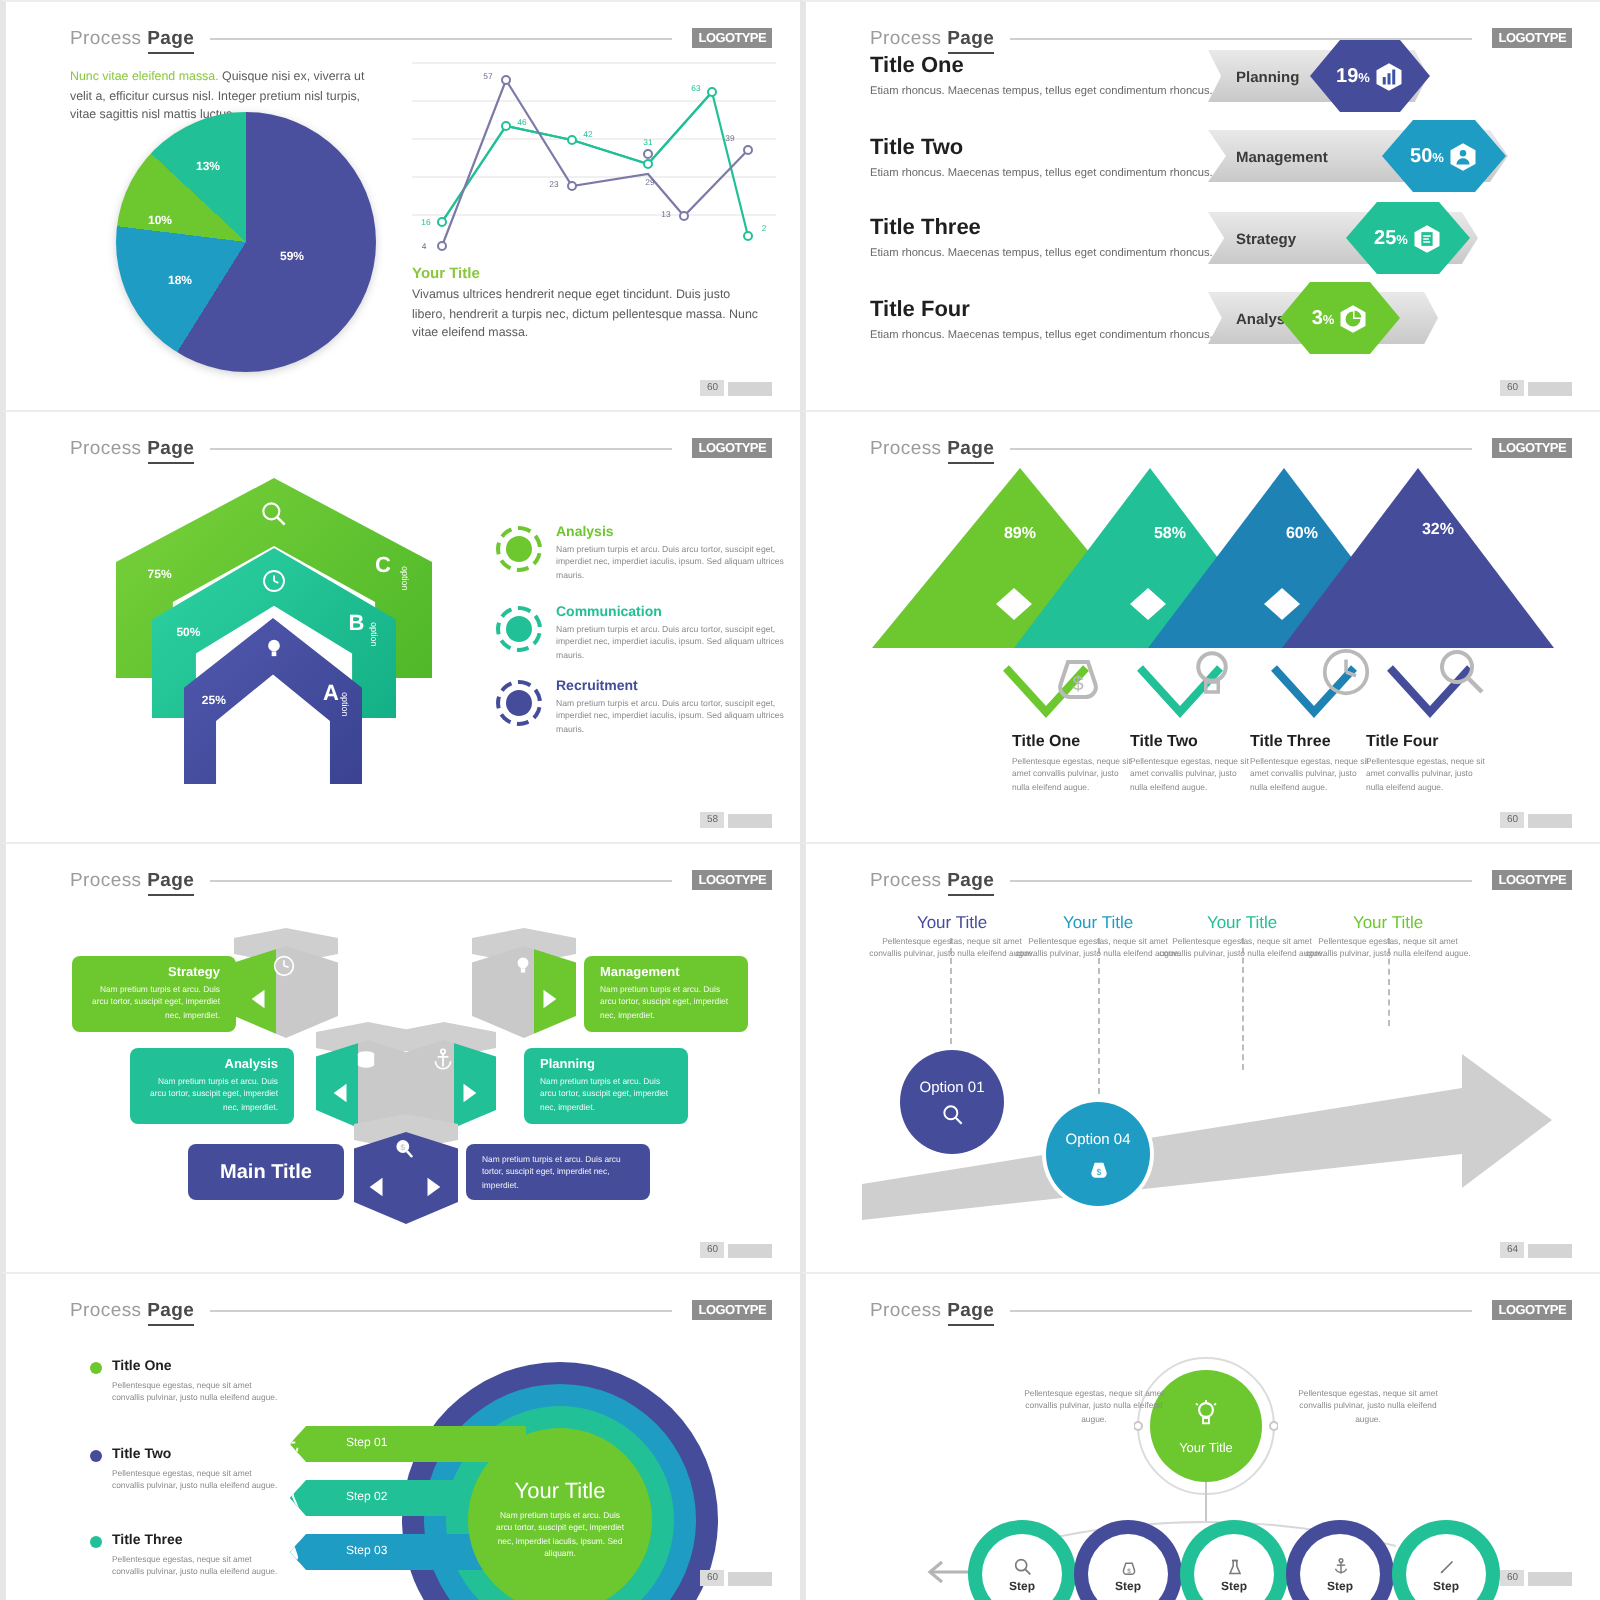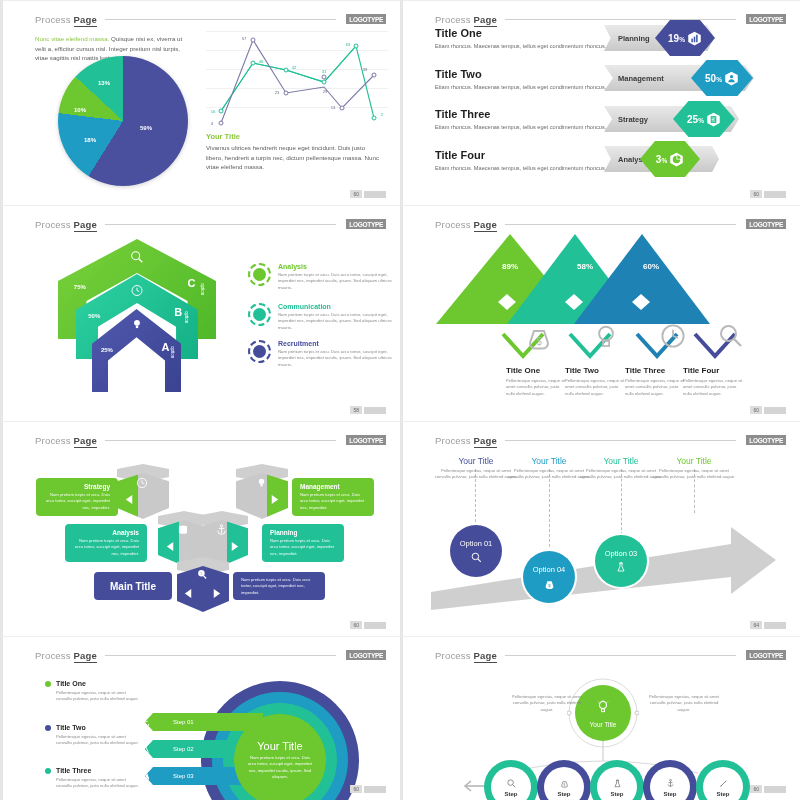--- a/index.html
+++ b/index.html
@@ -361,20 +361,24 @@
       <div class="pv"><span>89</span><span>%</span></div>
     </div>
     <div class="tri" style="left:104px; top:28px; width:136px; height:90px;">
       <div class="big" style="background:#21c096"></div>
       <div class="pv" style="left:20px"><span>58</span><span>%</span></div>
     </div>
     <div class="tri" style="left:171px; top:28px; width:136px; height:90px;">
       <div class="big" style="background:#1f82b5"></div>
       <div class="pv" style="left:18px"><span>60</span><span>%</span></div>
     </div>
+    <div class="tri" style="left:238px; top:28px; width:136px; height:90px;">
+      <div class="big" style="background:#454d9b"></div>
+      <div class="pv" style="left:20px;font-size:12px"><span>32</span><span>%</span></div>
+    </div>
     <svg style="position:absolute;left:33px;top:28px" width="345" height="92">
       <polygon points="71,60 80,68 71,76 62,68" fill="#fff"></polygon>
       <polygon points="138,60 147,68 138,76 129,68" fill="#fff"></polygon>
       <polygon points="205,60 214,68 205,76 196,68" fill="#fff"></polygon>
     </svg>
 
     <div class="vchev" style="left:96px; top:124px">
       <svg viewBox="0 0 48 30">
           <polyline points="4,4 24,26 44,4" fill="none" stroke="#6dc72e" stroke-width="4"></polyline>
         </svg>
@@ -550,27 +554,20 @@
       <svg width="13" height="13" viewBox="0 0 24 24" style="margin-top:3px">
         <circle cx="10" cy="10" r="6" fill="none" stroke="#fff" stroke-width="1.8"></circle>
           <line x1="14.5" y1="14.5" x2="20" y2="20" stroke="#fff" stroke-width="2"></line>
       </svg>
     </div>
     <div class="circ" style="left:120px; top:129px; width:52px; height:52px; background:#1f9cc4;">
       <span class="lb">Option 04</span>
       <svg width="13" height="13" viewBox="0 0 24 24" style="margin-top:3px">
         <path d="M8 8h8l3 9a4 4 0 0 1-4 5h-6a4 4 0 0 1-4-5z" fill="#fff"></path>
           <text x="12" y="19" font-size="8" fill="#1f9cc4" text-anchor="middle">$</text>
-      </svg>
-    </div>
-    <div class="circ" style="left:192px; top:113px; width:52px; height:52px; background:#21c096;">
-      <span class="lb">Option 03</span>
-      <svg width="12" height="12" viewBox="0 0 24 24" style="margin-top:3px">
-        <path d="M10 4v7L6 20h12l-4-9V4z" fill="none" stroke="#fff" stroke-width="1.8"></path>
-          <line x1="8.5" y1="4" x2="15.5" y2="4" stroke="#fff" stroke-width="1.8"></line>
       </svg>
     </div>
 
     <div class="s6-ti" style="left:28px; top:34px; color:#454d9b">Your Title</div>
     <div class="s6-tx" style="left:31px; top:46px">Pellentesque egestas, neque sit amet convallis pulvinar, justo nulla eleifend augue.</div>
     <div class="s6-ti" style="left:101px; top:34px; color:#1f9cc4">Your Title</div>
     <div class="s6-tx" style="left:104px; top:46px">Pellentesque egestas, neque sit amet convallis pulvinar, justo nulla eleifend augue.</div>
     <div class="s6-ti" style="left:173px; top:34px; color:#21c096">Your Title</div>
     <div class="s6-tx" style="left:176px; top:46px">Pellentesque egestas, neque sit amet convallis pulvinar, justo nulla eleifend augue.</div>
     <div class="s6-ti" style="left:246px; top:34px; color:#6dc72e">Your Title</div>

